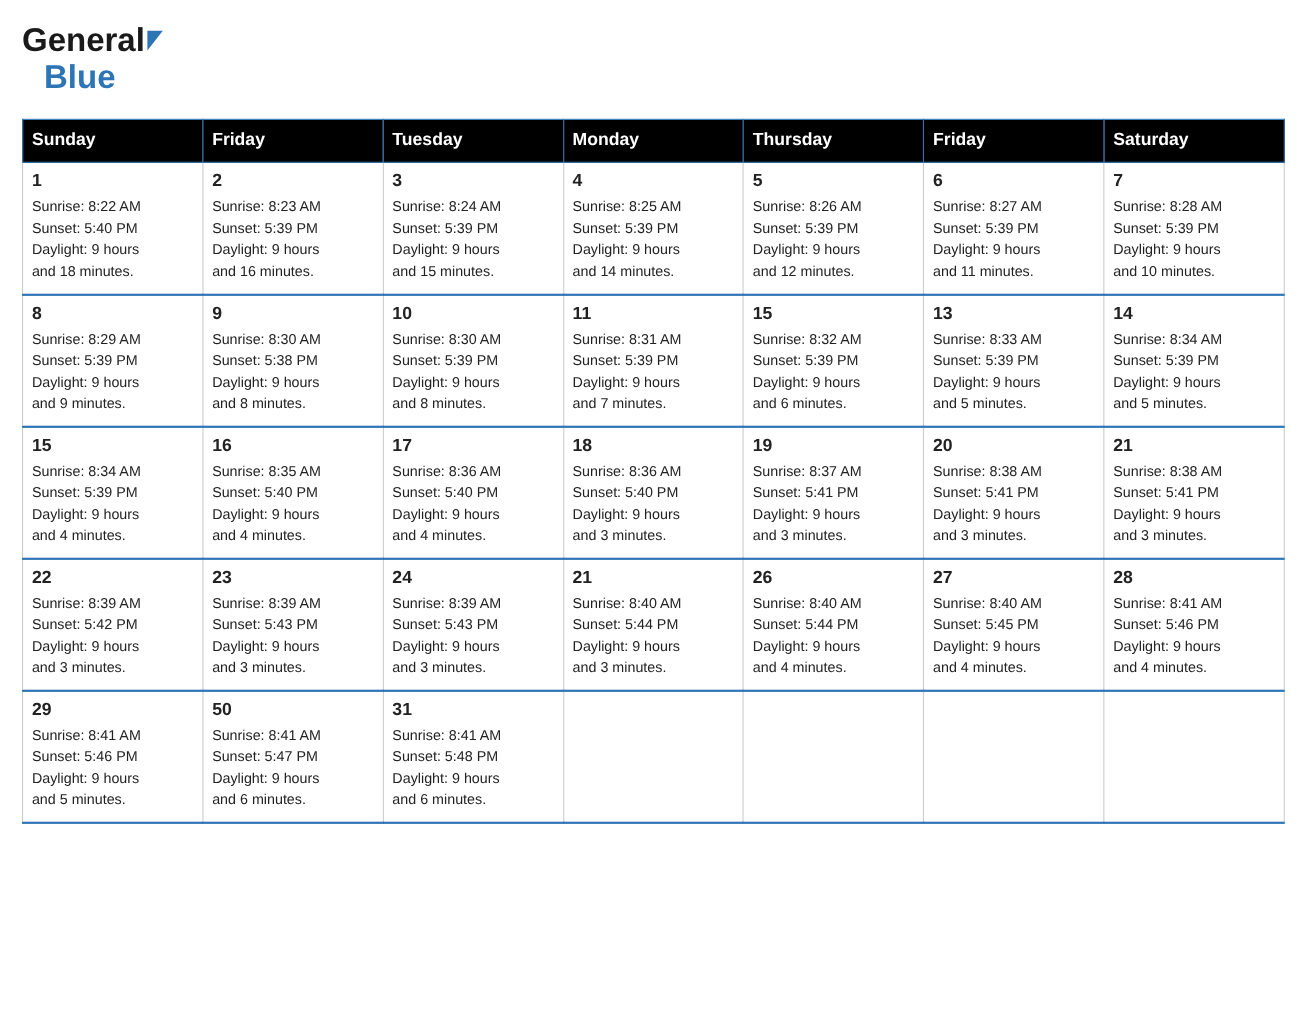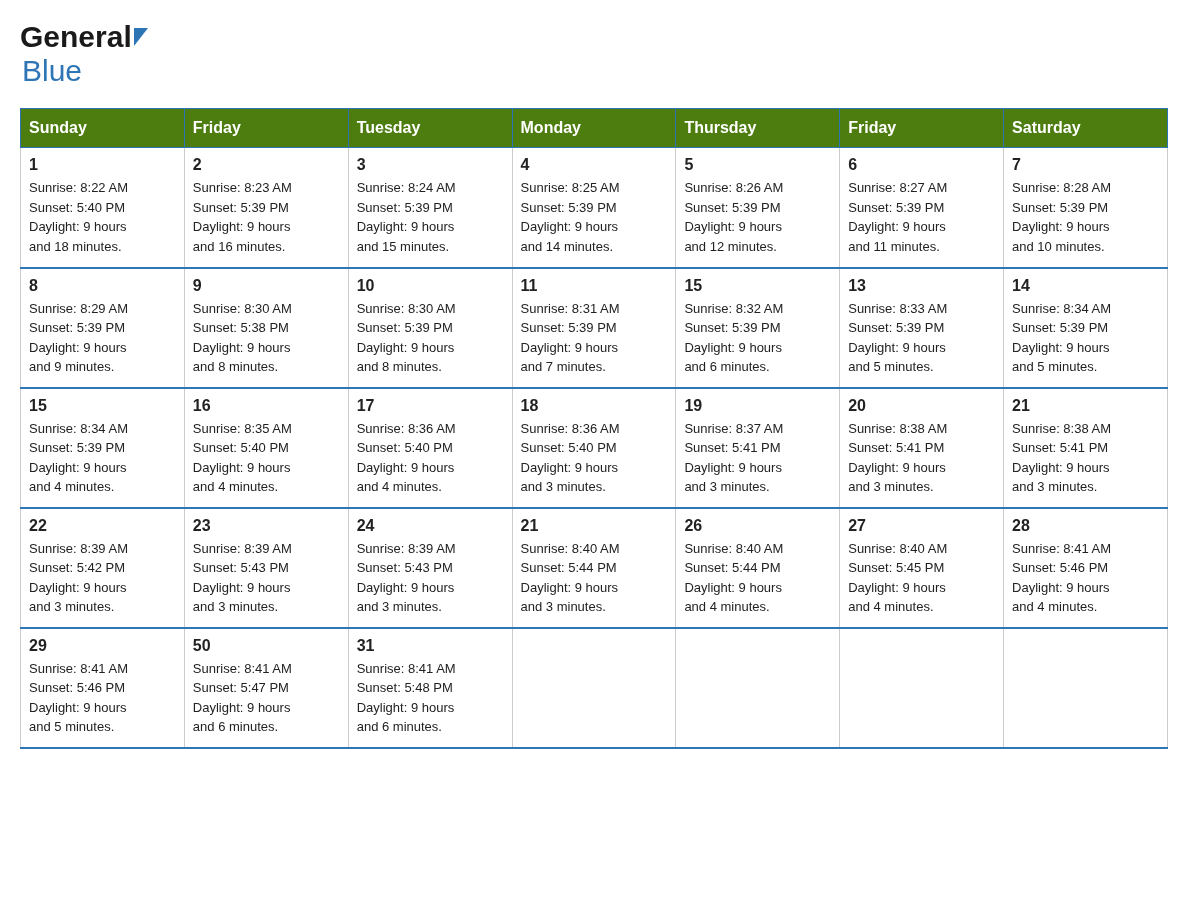--- a/index.html
+++ b/index.html
@@ -34,21 +34,21 @@
       font-size: 22px;
       color: #444;
       margin-top: 4px;
     }
     table {
       width: 100%;
       border-collapse: collapse;
       table-layout: fixed;
     }
     thead tr th {
-      background-color: #4d7c0f;
+      background-color: #000000;
       color: #fff;
       font-size: 16px;
       font-weight: bold;
       padding: 10px 8px;
       text-align: left;
       border: 1px solid #2e75b6;
     }
     tbody tr td {
       vertical-align: top;
       padding: 8px;
@@ -79,23 +79,23 @@
       display: flex;
       align-items: center;
     }
     .logo-line1 {
       font-size: 30px;
       font-weight: bold;
       color: #1a1a1a;
     }
     .logo-line2 {
       font-size: 30px;
-      font-weight: normal;
+      font-weight: bold;
       color: #2e75b6;
-      margin-left: 2px;
+      margin-left: 20px;
     }
     .logo-arrow {
       width: 0;
       height: 0;
       border-style: solid;
       border-width: 18px 14px 0 0;
       border-color: #2e75b6 transparent transparent transparent;
       display: inline-block;
       margin-left: 2px;
       vertical-align: text-bottom;

